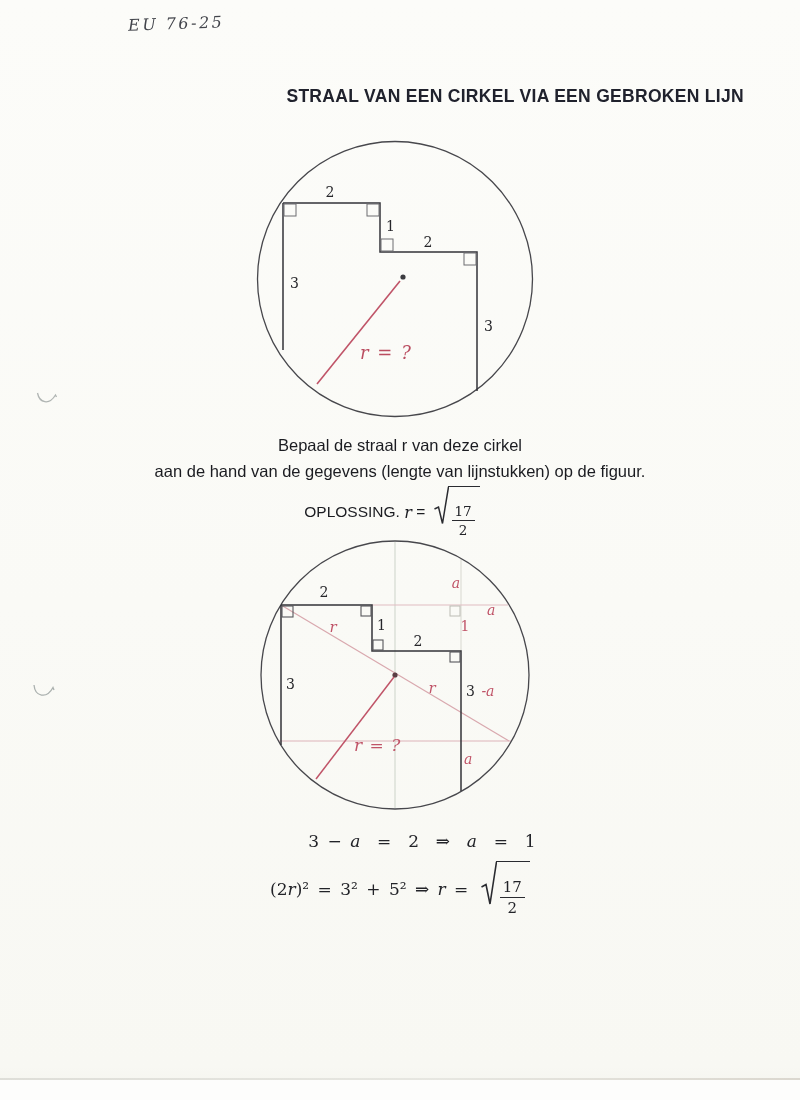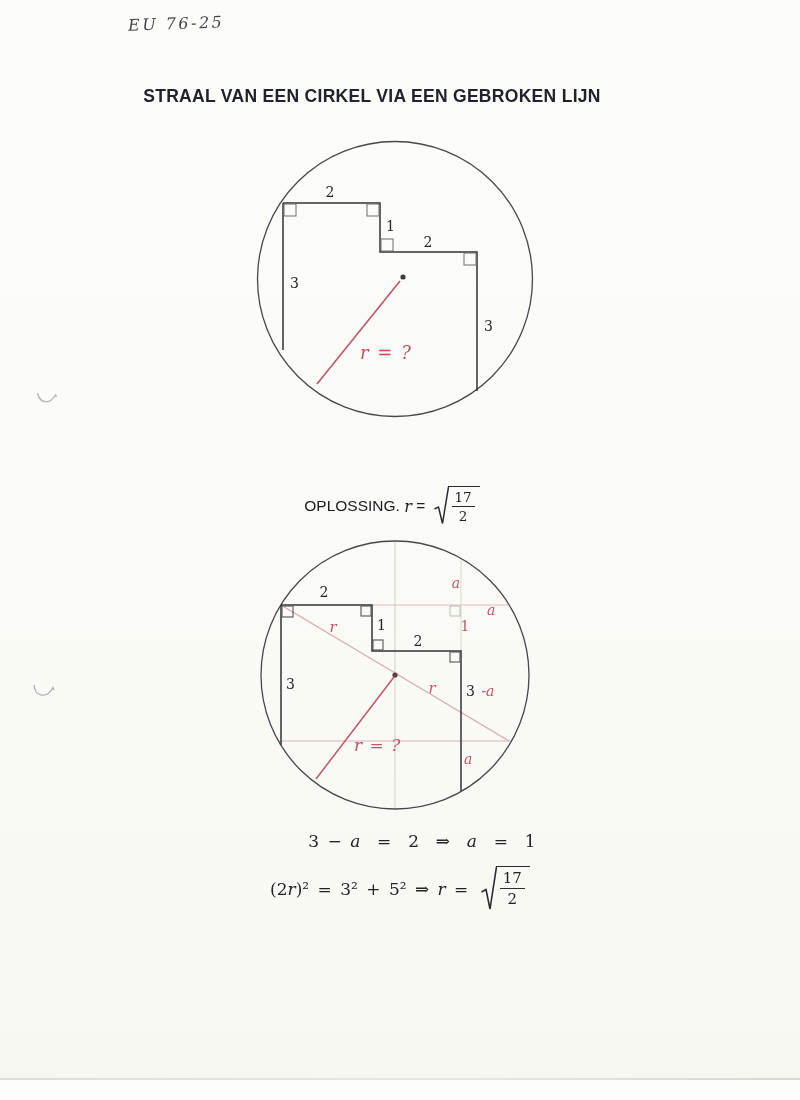--- a/index.html
+++ b/index.html
@@ -9,21 +9,21 @@
     background:linear-gradient(180deg,#fcfcf9 0%,#fafaf6 55%,#f8f8f3 97%,#f2f2ec 100%);
     color:#1b1c21;
   }
   .handnote{
     position:absolute;left:128px;top:14px;
     font-family:"DejaVu Serif",serif;font-style:italic;
     font-size:16px;letter-spacing:2.5px;color:#42444b;
     transform:rotate(-2deg);
   }
   .title{
-    position:absolute;left:0;top:86px;width:744px;text-align:center;
+    position:absolute;left:0;top:86px;width:744px;text-align:right;
     font-weight:bold;font-size:17.5px;letter-spacing:.3px;color:#20222d;
   }
   .problem{
     position:absolute;left:0;top:432px;width:800px;text-align:center;
     font-size:16.5px;line-height:26px;color:#1b1c21;
   }
   .solution-row{
     position:absolute;left:0;top:486px;width:784px;
     display:flex;justify-content:center;align-items:center;
     white-space:pre;font-size:15.5px;color:#1b1c21;
@@ -37,21 +37,21 @@
     word-spacing:3px;
   }
   .mathrow .it{font-style:italic;}
   .math1{top:826px;height:30px;transform:translateX(22px);}
   .math2{top:860px;height:58px;}
   
   .sqrt{display:inline-flex;align-items:flex-start;vertical-align:middle;margin-left:4px;}
   .sqrt svg{flex-shrink:0;display:block;}
   .radicand{
     border-top:1.6px solid #2a2b30;margin-left:-1px;
-    padding:2px 5px 0 4px;display:flex;align-items:flex-end;
+    padding:16px 5px 0 4px;display:flex;align-items:flex-end;
   }
   .frac{display:flex;flex-direction:column;align-items:center;
     font-family:"DejaVu Serif",serif;color:#222328;}
   .sqrt-sm .frac{font-size:13.5px;line-height:16px;}
   .sqrt-lg .frac{font-size:15px;line-height:18px;}
   .frac .num{border-bottom:1.3px solid #2a2b30;padding:0 3px 1px;}
   .frac .den{padding-top:1px;}
   .fig{position:absolute;}
   .punch{position:absolute;}
   .scan-edge{position:absolute;left:0;top:1078px;width:800px;height:2px;
@@ -81,20 +81,24 @@
     <g font-family="DejaVu Serif, serif" font-size="14" fill="#26262a">
       <text x="330" y="197" text-anchor="middle">2</text>
       <text x="386" y="231">1</text>
       <text x="428" y="247" text-anchor="middle">2</text>
       <text x="290" y="288">3</text>
       <text x="484" y="331">3</text>
     </g>
     <text x="360" y="359" font-family="DejaVu Serif, serif" font-size="18" font-style="italic" fill="#ba4d60" word-spacing="3">r = ?</text>
   </svg>
 
+  <div class="problem">
+    <div>Bepaal de straal r van deze cirkel</div>
+    <div>aan de hand van de gegevens (lengte van lijnstukken) op de figuur.</div>
+  </div>
 
   <div class="solution-row">
     <span>OPLOSSING. </span><span class="mvar">r</span><span> = </span>
     <span class="sqrt sqrt-sm">
       <svg width="15" height="40" viewBox="0 0 15 40">
         <path d="M0.5 23 L4.5 21 L8.5 37.5 L14.5 0.8" fill="none" stroke="#2a2b30" stroke-width="1.5"></path>
       </svg>
       <span class="radicand">
         <span class="frac">
           <span class="num">17</span>

